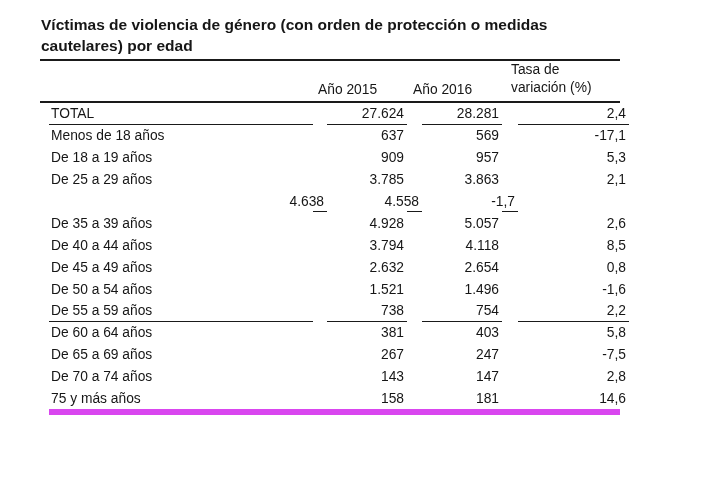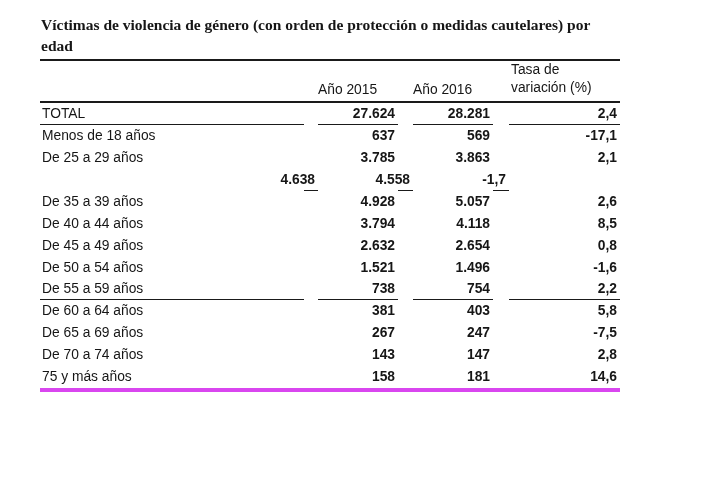--- a/index.html
+++ b/index.html
@@ -15,21 +15,20 @@
   }
   .title {
     position: absolute;
     left: 41px;
     top: 14px;
     width: 556px;
     font-size: 15.5px;
     line-height: 21px;
     font-weight: 700;
     color: #161616;
-    font-family: Liberation Serif, serif;
   }
   .table {
     position: absolute;
     left: 40px;
     top: 59px;
     width: 580px;
     border-top: 2.5px solid #1a1a1a;
   }
   .grid {
     display: grid;
@@ -39,24 +38,24 @@
     height: 42px;
     border-bottom: 2px solid #1a1a1a;
     align-items: end;
   }
   .thead .cell { padding-bottom: 14px; font-size: 13.8px; }
   .year-header { text-align: left; padding-right: 17px; white-space: nowrap; }
   .tasa-header { text-align: left; padding-left: 2px; }
   .tasa-header span { display: block; line-height: 18px; white-space: nowrap; }
   .row { height: 21.9px; font-size: 13.8px; align-items: center; }
   .cell.label { text-align: left; padding-left: 2px; white-space: nowrap; }
-  .cell.val { text-align: right; padding-right: 3px; white-space: nowrap; font-weight: bold; }
+  .cell.val { text-align: right; padding-right: 3px; white-space: nowrap; }
   .row.sep > .cell:not(.gap) { border-bottom: 1.5px solid #1a1a1a; height: 100%; display: flex; align-items: center; }
   .row.sep > .cell.val { justify-content: flex-end; }
-  #tbody { border-bottom: 4px solid #d946ef; }
+  #tbody { border-bottom: 6px solid #d946ef; margin-left: 9px; }
 </style>
 </head>
 <body>
 
 <div class="page">
 
   <h1 class="title">Víctimas de violencia de género (con orden de protección o medidas cautelares) por edad</h1>
 
   <div class="table">
 
@@ -86,20 +85,29 @@
         <div class="grid row">
           <div class="cell label">Menos de 18 años</div>
           <div class="cell gap"></div>
           <div class="cell val">637</div>
           <div class="cell gap"></div>
           <div class="cell val">569</div>
           <div class="cell gap"></div>
           <div class="cell val">-17,1</div>
         </div>
         <div class="grid row">
+          <div class="cell label">De 18 a 19 años</div>
+          <div class="cell gap"></div>
+          <div class="cell val">909</div>
+          <div class="cell gap"></div>
+          <div class="cell val">957</div>
+          <div class="cell gap"></div>
+          <div class="cell val">5,3</div>
+        </div>
+        <div class="grid row">
           <div class="cell label">De 25 a 29 años</div>
           <div class="cell gap"></div>
           <div class="cell val">3.785</div>
           <div class="cell gap"></div>
           <div class="cell val">3.863</div>
           <div class="cell gap"></div>
           <div class="cell val">2,1</div>
         </div>
         <div class="grid row sep">
           <div class="cell gap"></div>

